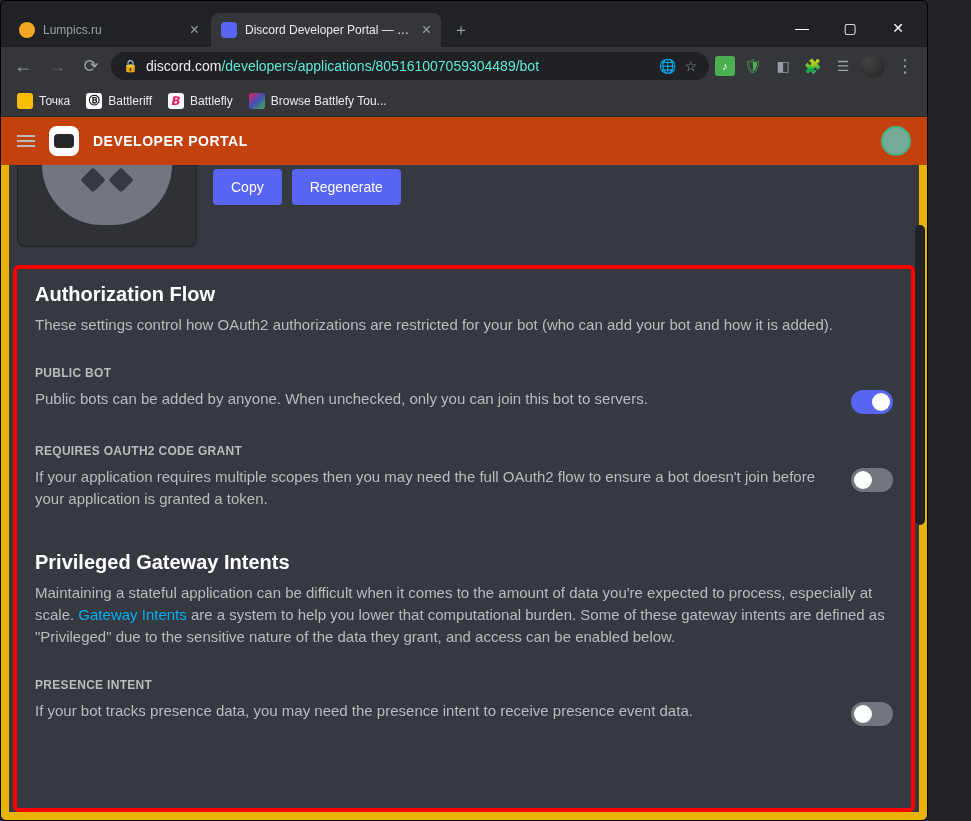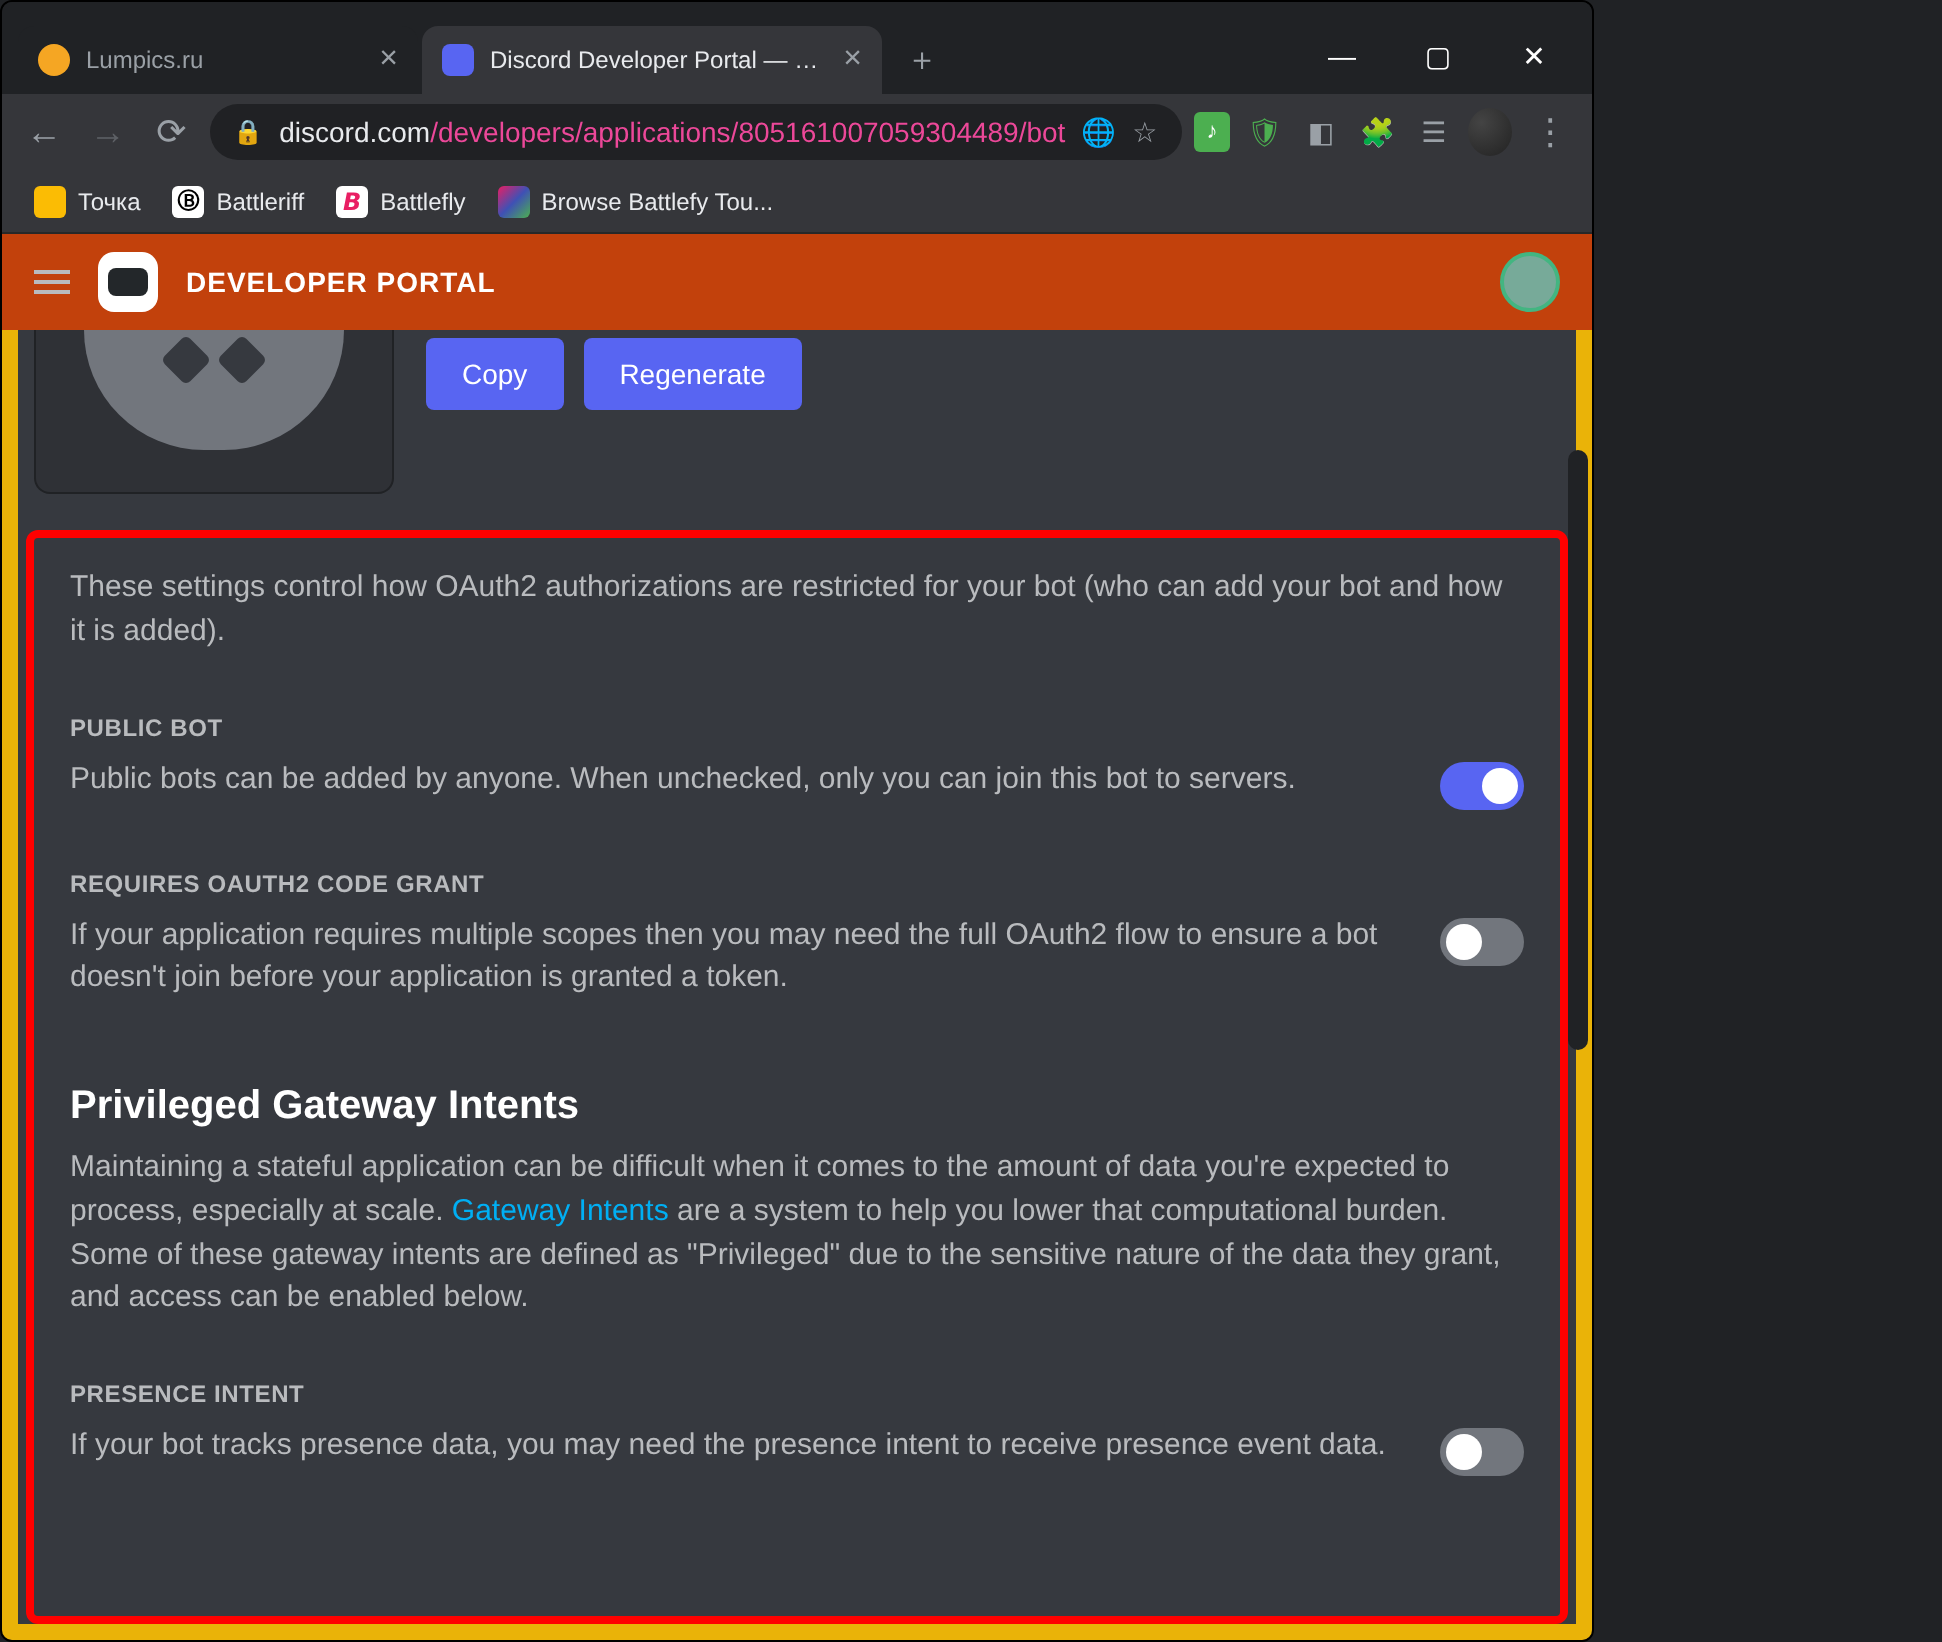--- a/index.html
+++ b/index.html
@@ -1,40 +1,40 @@
 <!DOCTYPE html>
 <html><head>
 <meta charset="utf-8">
 <style>
 * { box-sizing: border-box; margin: 0; padding: 0; font-family: -apple-system, BlinkMacSystemFont, "Segoe UI", Helvetica, Arial, sans-serif; }
 body { background: #202225; width: 971px; height: 821px; overflow: hidden; }
 
 
-.window { width: 797px; height: 821px; background: #202225; display: flex; flex-direction: column; border: 1px solid #000; border-radius: 6px; overflow:hidden;}
+.window { width: 928px; height: 821px; background: #202225; display: flex; flex-direction: column; border: 1px solid #000; border-radius: 6px; overflow:hidden;}
 .titlebar { height: 38px; background: #202225; display: flex; align-items: center; justify-content: flex-end; padding: 0 6px; gap: 2px; }
 .win-btn { width: 46px; height: 30px; display: flex; align-items: center; justify-content: center; color: #fff; font-size: 14px; }
 
 
 .tabstrip { height: 36px; background: #202225; display: flex; align-items: flex-end; padding-left: 8px; }
 .tab { height: 34px; background: #35363a; color: #e8eaed; padding: 0 10px; display: flex; align-items: center; gap: 8px; font-size: 12px; border-radius: 8px 8px 0 0; min-width: 200px; max-width: 230px; margin-right: 2px; position: relative; }
 .tab.inactive { background: #202225; color: #9aa0a6; }
 .tab .favicon { width: 16px; height: 16px; border-radius: 50%; flex-shrink: 0; }
 .tab .favicon.orange { background: #f5a623; }
 .tab .favicon.indigo { background: #5865F2; border-radius: 4px; }
 .tab .tab-title { overflow: hidden; white-space: nowrap; text-overflow: ellipsis; flex: 1; }
 .tab .close { color: #9aa0a6; font-size: 16px; line-height: 1; }
 .newtab { width: 28px; height: 28px; color: #9aa0a6; display: flex; align-items: center; justify-content: center; font-size: 16px; margin-left: 4px; margin-bottom: 3px; }
 
 
 .addr-row { height: 38px; background: #35363a; display: flex; align-items: center; padding: 0 8px; gap: 6px; }
 .nav-icon { width: 28px; height: 28px; display: flex; align-items: center; justify-content: center; color: #9aa0a6; font-size: 18px; border-radius: 50%; }
 .url-bar { flex: 1; height: 28px; background: #202124; border-radius: 14px; display: flex; align-items: center; padding: 0 12px; color: #e8eaed; font-size: 14px; gap: 8px; }
 .url-bar .lock { color: #9aa0a6; font-size: 12px; }
 .url-text { flex:1; overflow:hidden; white-space:nowrap; }
-.url-text .dim { color:#ec4899; }
+.url-text .dim { color:#5eead4; }
 .ext-icon { width: 24px; height: 24px; display: flex; align-items: center; justify-content: center; font-size: 14px; color: #9aa0a6; }
 .ext-icon.green-sq { background:#4caf50; color:#fff; border-radius:3px; width:20px; height:20px; font-size:11px;}
 .ext-icon.shield { color:#4caf50; }
 .avatar-sm { width: 24px; height: 24px; border-radius: 50%; background: radial-gradient(circle at 30% 30%, #444, #222); }
 
 
 .bookmarks { height: 32px; background: #35363a; display: flex; align-items: center; padding: 0 10px; gap: 4px; border-bottom: 1px solid #282828; text-align: center;}
 .bm { display: flex; align-items: center; gap: 6px; color: #e8eaed; font-size: 12px; padding: 4px 6px; border-radius: 4px; }
 .bm .bm-icon { width: 16px; height: 16px; border-radius: 3px; }
 .bm .bm-icon.yellow { background:#fbbc04;}
@@ -166,20 +166,21 @@
               <div class="dot"></div>
           </div>
         </div>
         <div class="btn-row">
           <button class="btn">Copy</button>
           <button class="btn sec">Regenerate</button>
         </div>
       </div>
 
       <div class="settings-box">
+        <h2>Authorization Flow</h2>
         <p class="desc">These settings control how OAuth2 authorizations are restricted for your bot (who can add your bot and how it is added).</p>
 
         <div class="section-label">PUBLIC BOT</div>
         <div class="setting-row">
           <p class="desc">Public bots can be added by anyone. When unchecked, only you can join this bot to servers.</p>
           <div class="toggle on">
               <div class="knob"></div>
             </div>
         </div>
 

